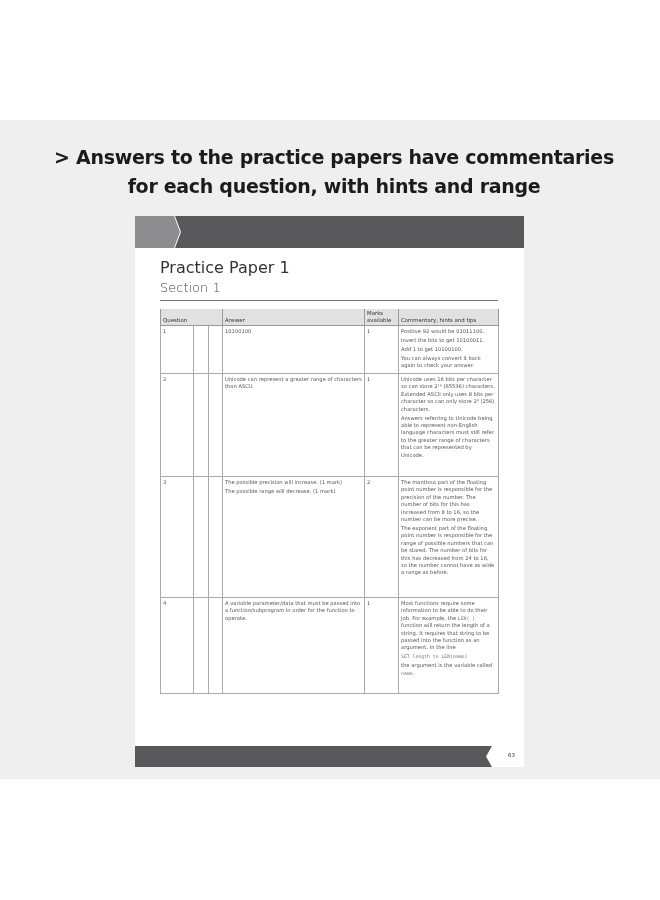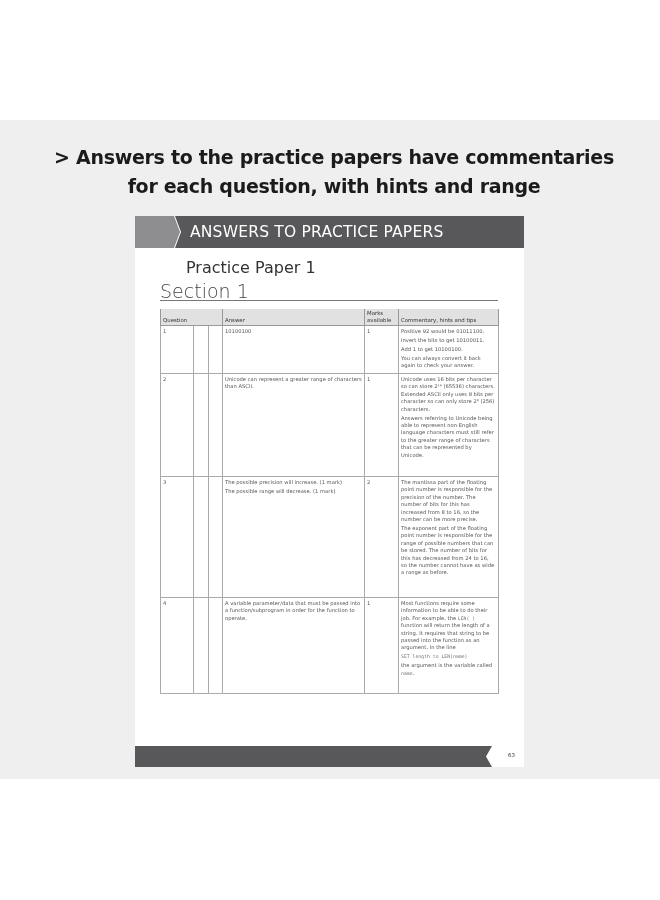--- a/index.html
+++ b/index.html
@@ -28,24 +28,24 @@
     position: absolute; left: 0; top: 0; width: 40px; height: 32px; background: #8d8d8f;
   }
   .banner svg.chev { position: absolute; left: 34px; top: 0; }
   .banner .title {
     position: absolute; left: 55px; top: 0; height: 32px; line-height: 32px;
     color: #ffffff; font-size: 15.5px; font-family: "DejaVu Sans", sans-serif;
     letter-spacing: 0.2px; white-space: nowrap;
   }
   .paper-title {
     position: absolute; left: 25px; top: 42px; font-size: 16px; color: #333;
-    font-family: "DejaVu Sans", sans-serif; white-space: nowrap; margin-left: 26px;
+    font-family: "DejaVu Sans", sans-serif; white-space: nowrap;
   }
   .section-title {
-    position: absolute; left: 25px; top: 64px; font-size: 19px; color: #444;
+    position: absolute; left: 25px; top: 64px; font-size: 13px; color: #444;
     font-family: "DejaVu Sans", sans-serif; font-weight: 300; white-space: nowrap;
   }
   .rule {
     position: absolute; left: 25px; top: 84px; width: 338px; height: 1px; background: #777;
   }
   table.ans {
     position: absolute; left: 25px; top: 93px; width: 338px;
     border-collapse: collapse; table-layout: fixed;
     font-family: "DejaVu Sans", sans-serif; font-size: 5.2px; color: #555;
   }
@@ -82,21 +82,20 @@
   <div>for each question, with hints and range</div>
 </div>
 
 <div class="page">
   <div class="banner">
     <div class="tab"></div>
     <svg class="chev" width="14" height="32" viewBox="0 0 14 32">
       <polygon points="0,0 6,0 12,16 6,32 0,32 6,16" fill="#ffffff"></polygon>
       <polygon points="0,0 5,0 11,16 5,32 0,32" fill="#8d8d8f"></polygon>
     </svg>
-    <div class="title">ANSWERS TO PRACTICE PAPERS</div>
   </div>
 
   <div class="paper-title">Practice Paper 1</div>
   <div class="section-title">Section 1</div>
   <div class="rule"></div>
 
   <table class="ans">
     <colgroup>
       <col style="width:33px">
         <col style="width:15px">

